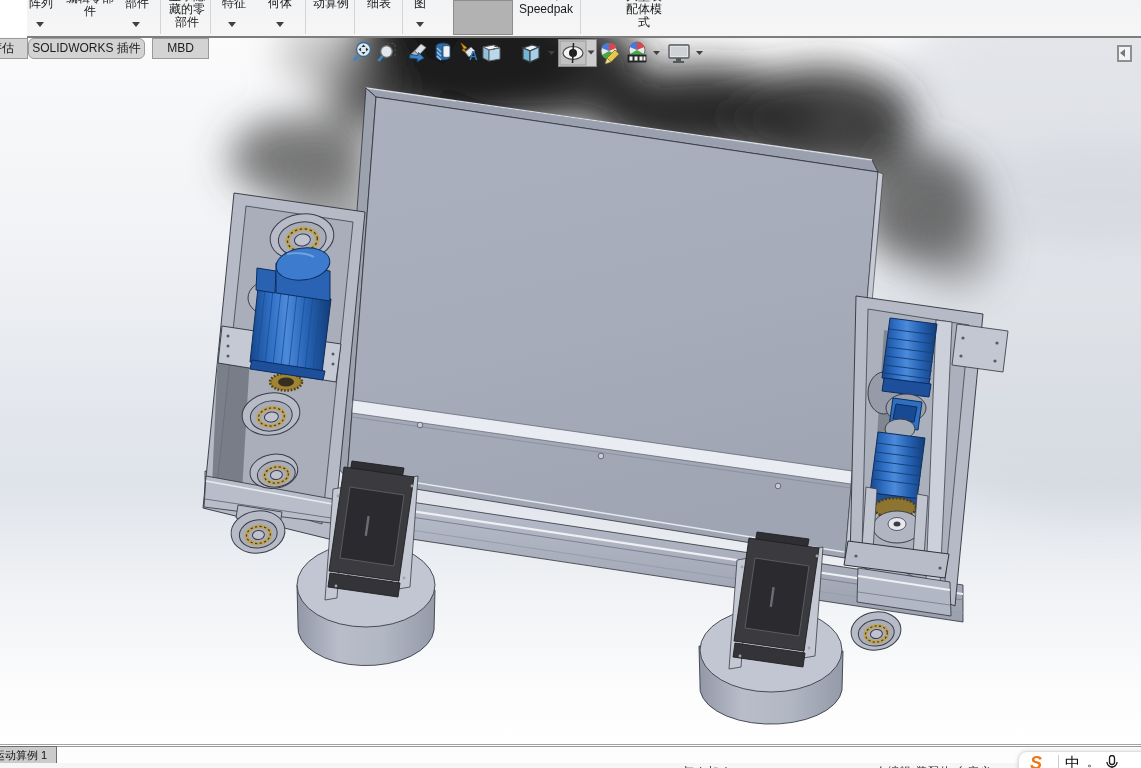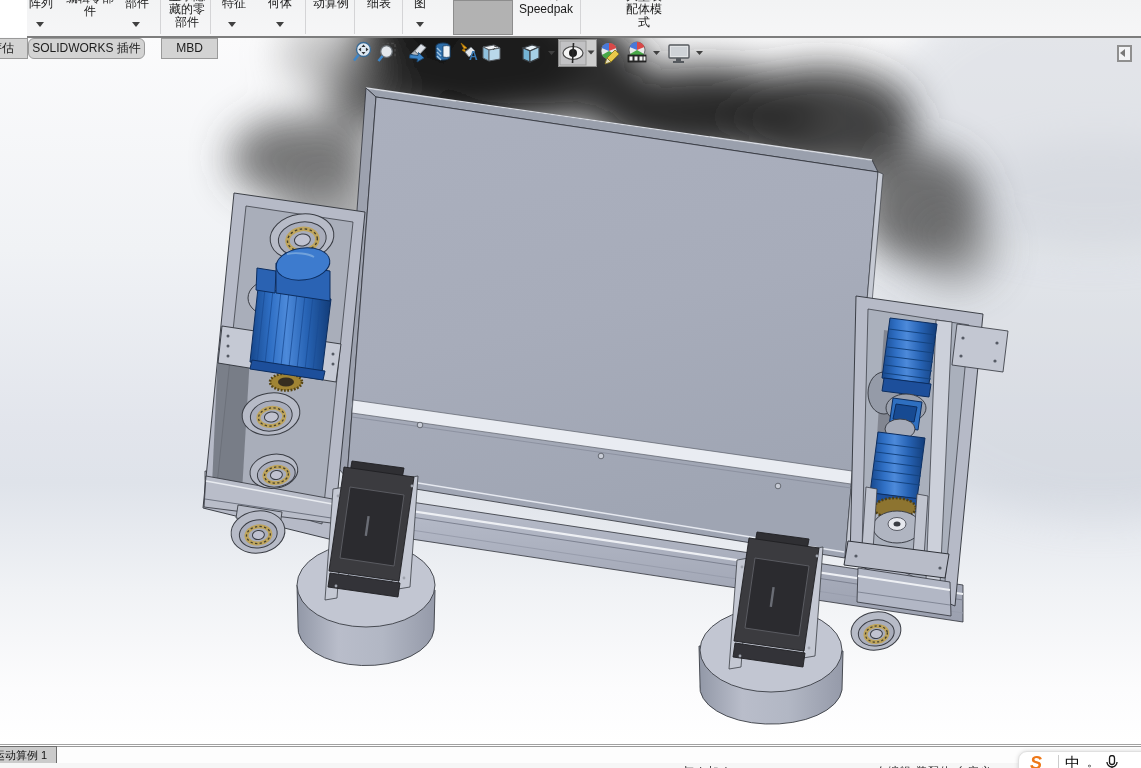--- a/index.html
+++ b/index.html
@@ -324,21 +324,21 @@
   <div class="arw" style="left:389px;top:22px;"></div>
   <div id="graybtn"></div>
   <div class="rb" style="left:486px;top:-12px;width:66px;line-height:14px;">生成<br>Speedpak</div>
   <div class="sep" style="left:553px;"></div>
   <div class="rb" style="left:582px;top:-10px;width:70px;line-height:13px;">大型装<br>配体模<br>式</div>
 </div>
 
 <div id="tabs">
   <div class="tab" style="left:-24px;width:50px;">评估</div>
   <div class="tab" style="left:28px;width:115px;border-radius:6px;">SOLIDWORKS 插件</div>
-  <div class="tab" style="left:161px;width:55px;">MBD</div>
+  <div class="tab" style="left:152px;width:55px;">MBD</div>
 </div>
 
 <svg id="hud" width="360" height="30" viewBox="0 0 360 30">
 
   <g>
     <circle cx="15.5" cy="11.5" r="7" fill="#dfe9f2" stroke="#3a6a94" stroke-width="1.4"></circle>
     <path d="M15.5 6.5l2 2.6h-4z M15.5 16.5l-2-2.6h4z M10.5 11.5l2.6-2v4z M20.5 11.5l-2.6-2v4z" fill="#2e3338"></path>
     <line x1="10.5" y1="17" x2="6" y2="22.5" stroke="#3d85c8" stroke-width="2.6"></line>
   </g>
 

